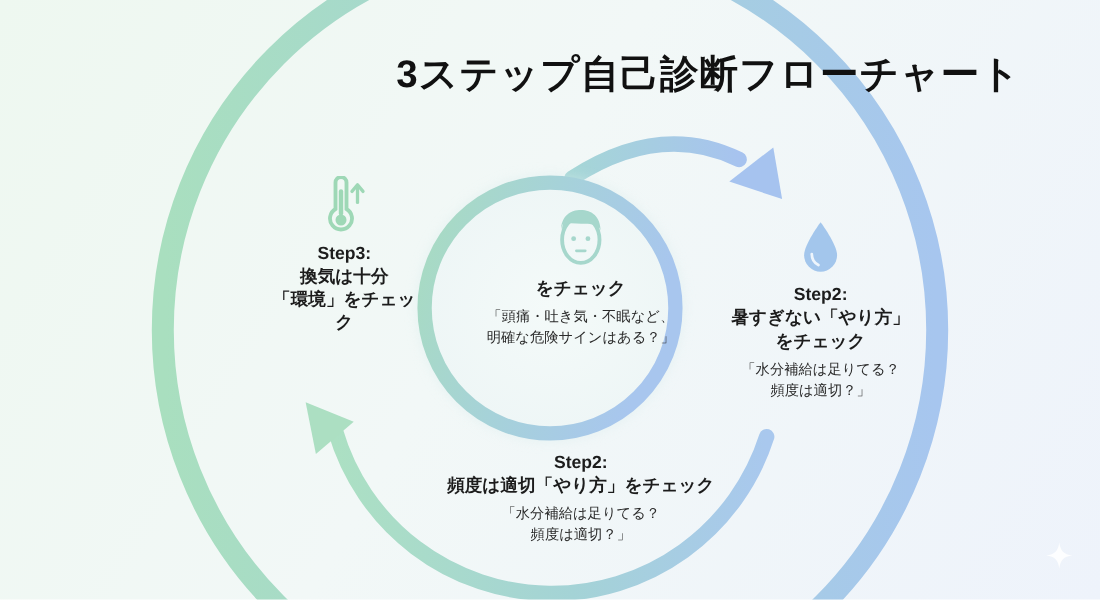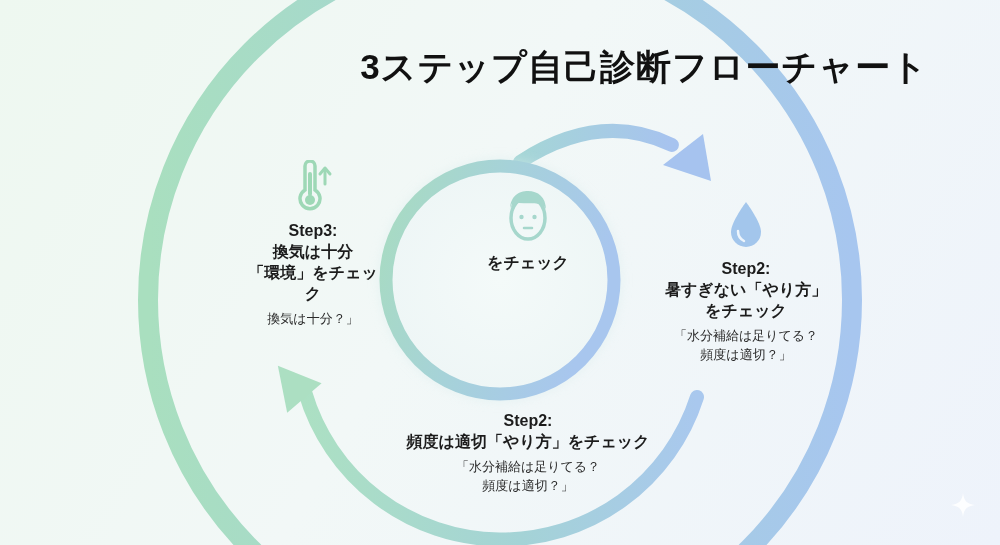--- a/index.html
+++ b/index.html
@@ -76,34 +76,37 @@
     <path d="M12 6 a5 5 0 0 1 10 0 v24 a10 10 0 1 1 -10 0 z" fill="none" stroke="#9ed8b6" stroke-width="3.5"></path>
     <line x1="17" y1="14" x2="17" y2="34" stroke="#9ed8b6" stroke-width="4" stroke-linecap="round"></line>
     <circle cx="17" cy="40" r="5" fill="#9ed8b6"></circle>
     <line x1="32" y1="24" x2="32" y2="10" stroke="#9ed8b6" stroke-width="3" stroke-linecap="round"></line>
     <polyline points="27,14 32,8 37,14" fill="none" stroke="#9ed8b6" stroke-width="3" stroke-linecap="round" stroke-linejoin="round"></polyline>
   </svg>
   <div class="h">Step3:</div>
   <div class="h">換気は十分</div>
   <div class="h">「環境」をチェック</div>
   <div class="q">
-    <div>換気は十分？」</div>
   </div>
 </div>
 
 <div class="block" id="step1">
   <svg class="icon" width="46" height="56" viewBox="0 0 46 56">
     <path d="M5 22 C5 8 14 3 23 3 C33 3 41 9 41 22 C41 20 37 13 30 13 C24 15 15 15 8 14 C6 16 5 19 5 22 Z" fill="#a6d7cc"></path>
     <ellipse cx="23" cy="30" rx="17" ry="21" fill="none" stroke="#a6d7cc" stroke-width="3.5"></ellipse>
     <path d="M6 22 C6 9 14 4 23 4 C33 4 40 10 40 22 L38 18 C32 14 24 16 14 15 C10 15 7 17 6 22 Z" fill="#a6d7cc"></path>
     <circle cx="16.5" cy="29" r="2.2" fill="#a6d7cc"></circle>
     <circle cx="29.5" cy="29" r="2.2" fill="#a6d7cc"></circle>
     <line x1="19" y1="40" x2="27" y2="40" stroke="#a6d7cc" stroke-width="2.5" stroke-linecap="round"></line>
   </svg>
   <div class="h">をチェック</div>
+  <div class="q">
+    <div>「頭痛・吐き気・不眠など、</div>
+    <div>明確な危険サインはある？」</div>
+  </div>
 </div>
 
 <div class="block" id="step2r">
   <svg class="icon" width="36" height="50" viewBox="0 0 36 50">
     <path d="M18 2 C18 2 3 22 3 32 A15 15 0 0 0 33 32 C33 22 18 2 18 2 Z" fill="#a3c6ec"></path>
     <path d="M10 31 C10 36 12 39 16 41" fill="none" stroke="#eef5fc" stroke-width="2.5" stroke-linecap="round"></path>
   </svg>
   <div class="h">Step2:</div>
   <div class="h">暑すぎない「やり方」</div>
   <div class="h">をチェック</div>

